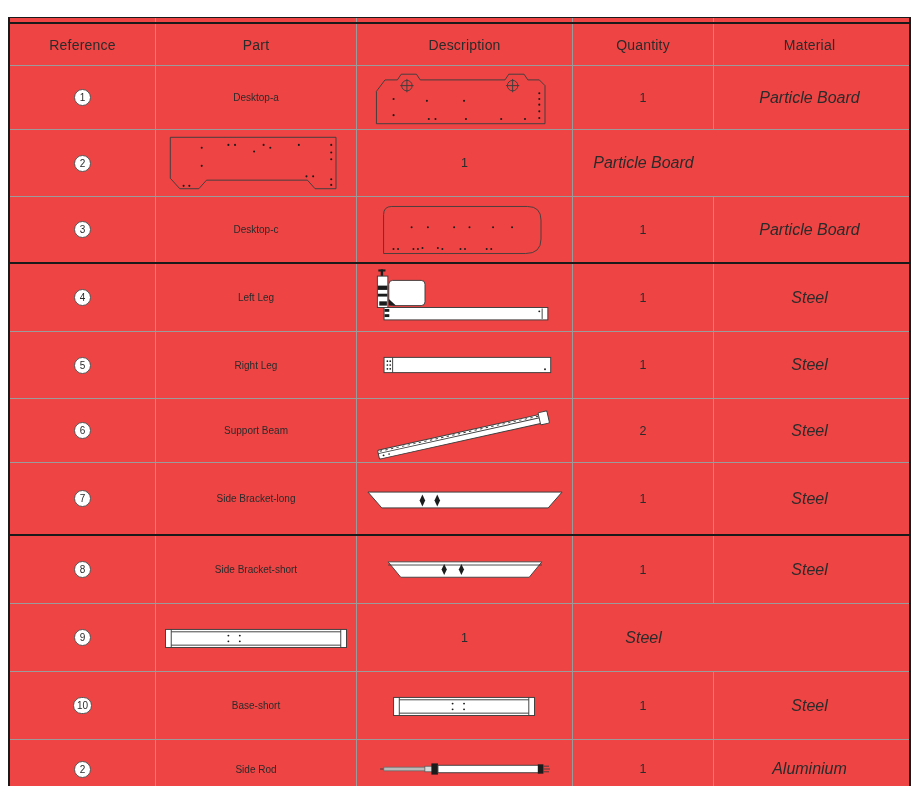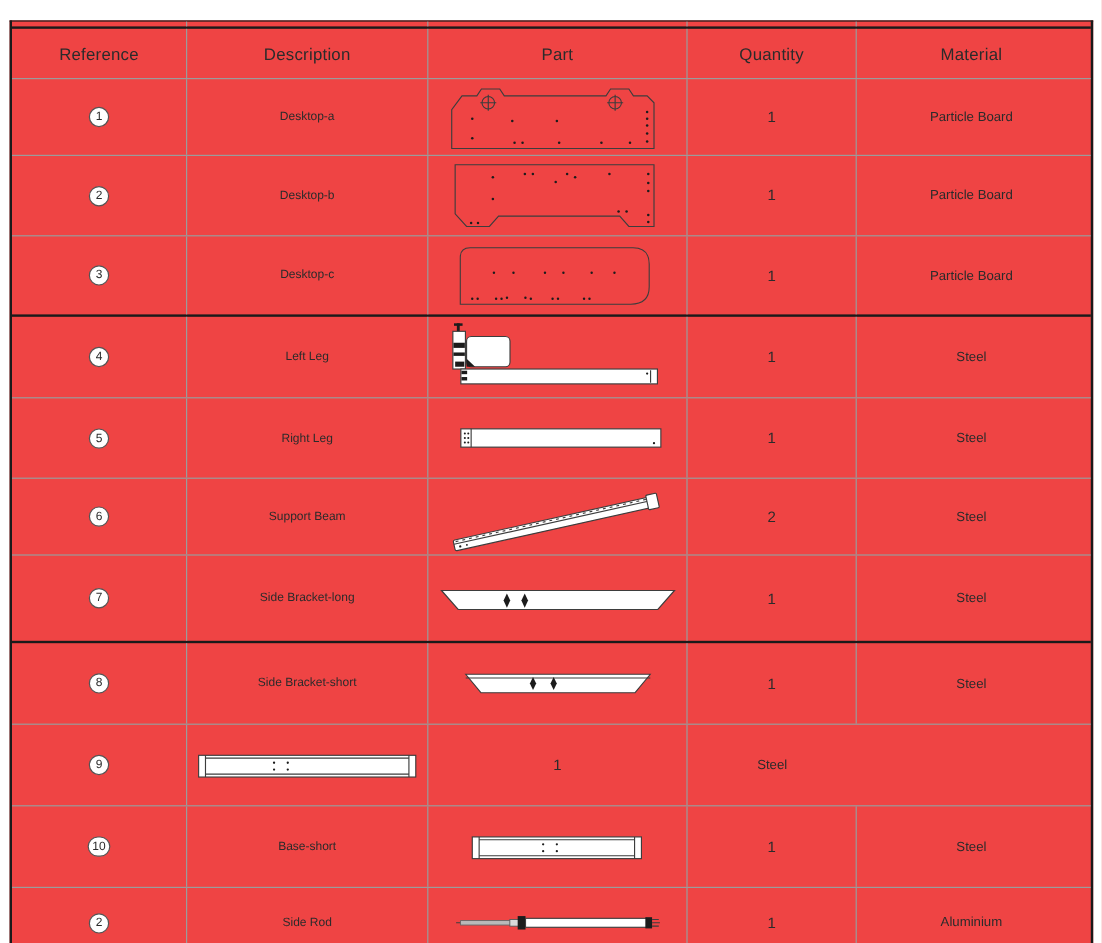--- a/index.html
+++ b/index.html
@@ -13,21 +13,21 @@
   .row{display:grid;grid-template-columns:146px 201px 216px 141px 191px;border-bottom:1px solid #9b9b9b;}
   .row.section-end{border-bottom:2px solid #1a1a1a;}
   .row.spacer{height:4px;border-bottom:2px solid #1a1a1a;}
   .row:last-child{border-bottom:none;}
   .cell{display:flex;align-items:center;justify-content:center;border-right:1px solid #9b9b9b;overflow:hidden;}
   .cell:last-child{border-right:none;}
   .header .cell{font-size:14px;letter-spacing:.2px;color:#2b2b2b;}
   .header{height:41px;}
   .h63{height:63px}.h66{height:66px}.h65{height:65px}.h67{height:67px}.h71{height:71px}.h58{height:58px}
   .desc{font-size:10px;}
-  .mat{font-size:11px;}
+  .mat{font-size:16px;font-style:italic;}
   .qty{font-size:12.5px;}
   .circle{
     display:inline-flex;align-items:center;justify-content:center;
     min-width:17px;height:17px;padding:0 3px;box-sizing:border-box;
     border:1px solid #555;border-radius:9px;font-size:10px;color:#2b2b2b;
     background:#fff;
   }
   .part svg{display:block;}
   .ln{stroke:#3d3d3d;stroke-width:1;fill:none;}
   .wh{fill:#ffffff;stroke:#3d3d3d;stroke-width:1;}
@@ -44,22 +44,22 @@
   <div class="row spacer">
     <div class="cell"></div>
     <div class="cell"></div>
     <div class="cell"></div>
     <div class="cell"></div>
     <div class="cell"></div>
   </div>
 
   <div class="row header">
     <div class="cell">Reference</div>
+    <div class="cell">Part</div>
     <div class="cell">Description</div>
-    <div class="cell">Part</div>
     <div class="cell">Quantity</div>
     <div class="cell">Material</div>
   </div>
 
   <div class="row h63">
     <div class="cell">
         <span class="circle">
           <span>1</span>
         </span>
       </div>
@@ -92,21 +92,20 @@
     <div class="cell qty">1</div>
     <div class="cell mat">Particle Board</div>
   </div>
 
   <div class="row h66">
     <div class="cell">
         <span class="circle">
           <span>2</span>
         </span>
       </div>
-    <div class="cell desc">Desktop-b</div>
     <div class="cell part">
       <svg width="200" height="60" viewBox="0 0 210 60">
         <path class="ln" d="M15,3 H189 V57 H167 L159,48 H53 L45,57 H25 L15,46 Z"></path>
         <circle class="dot" cx="48" cy="14" r="1.1"></circle>
           <circle class="dot" cx="76" cy="11" r="1.1"></circle>
           <circle class="dot" cx="83" cy="11" r="1.1"></circle>
         <circle class="dot" cx="103" cy="18" r="1.1"></circle>
           <circle class="dot" cx="113" cy="11" r="1.1"></circle>
           <circle class="dot" cx="120" cy="14" r="1.1"></circle>
         <circle class="dot" cx="150" cy="11" r="1.1"></circle>

